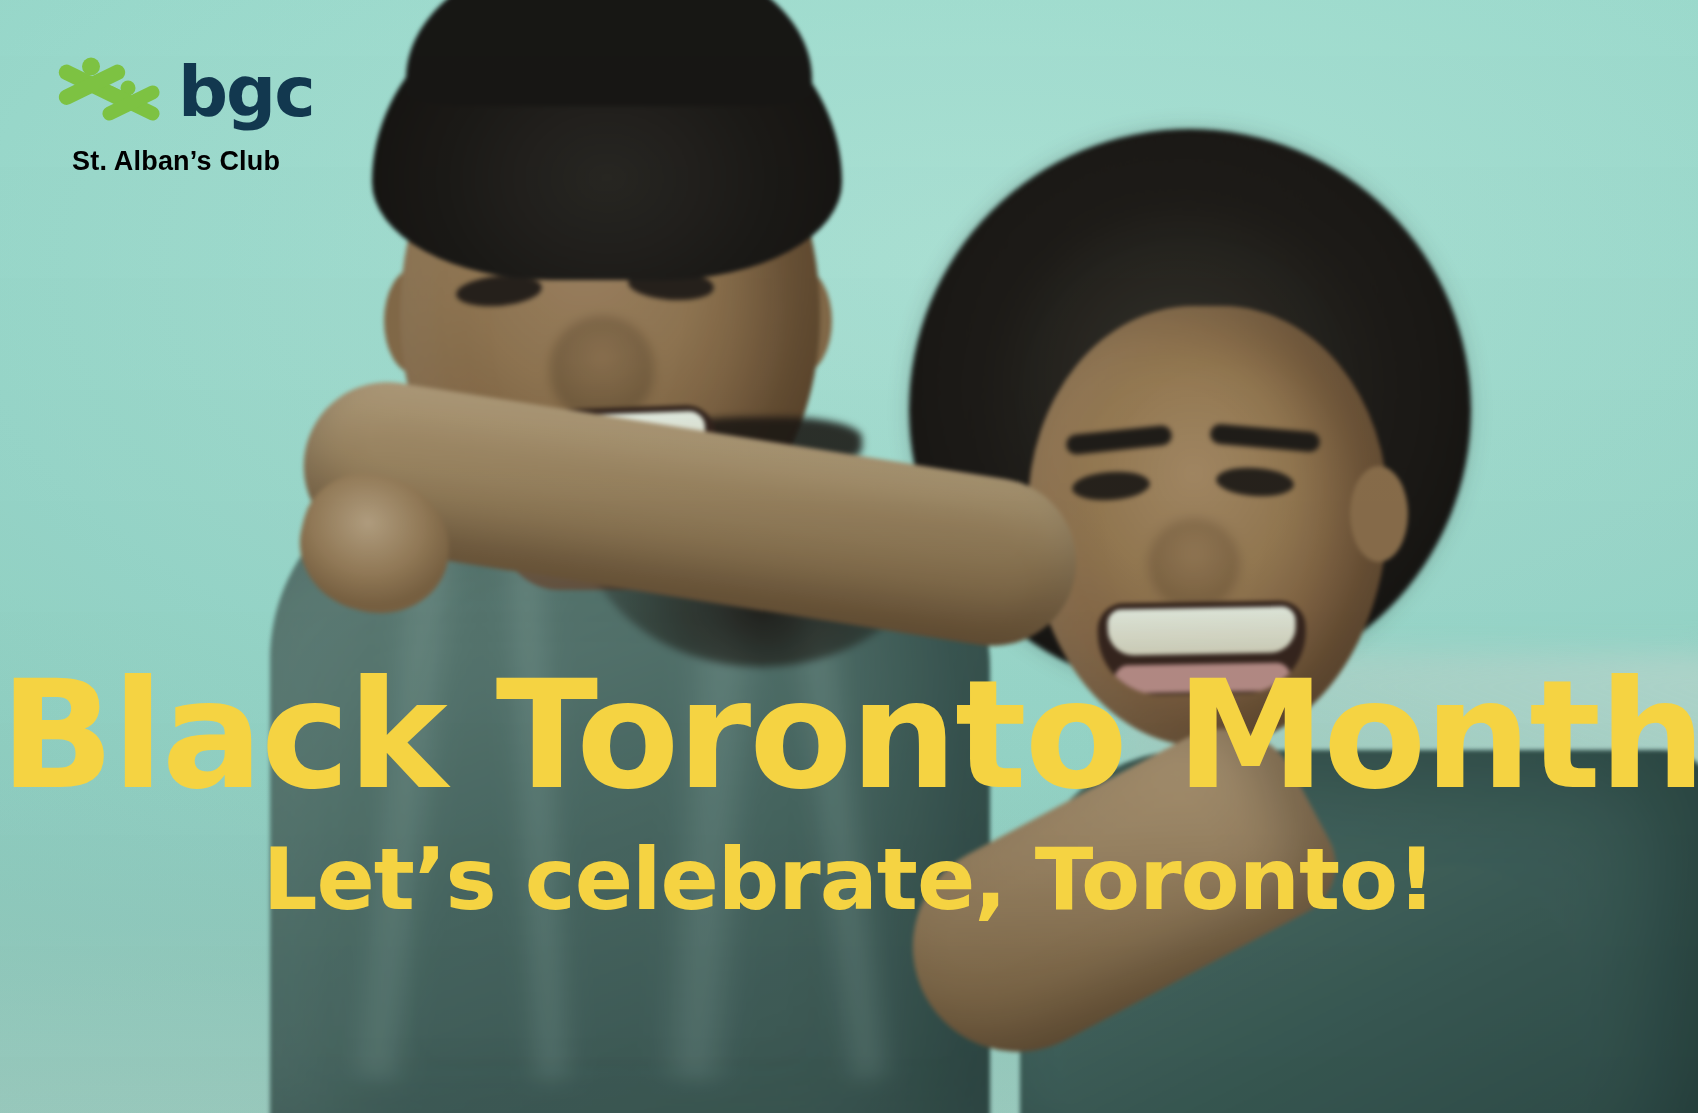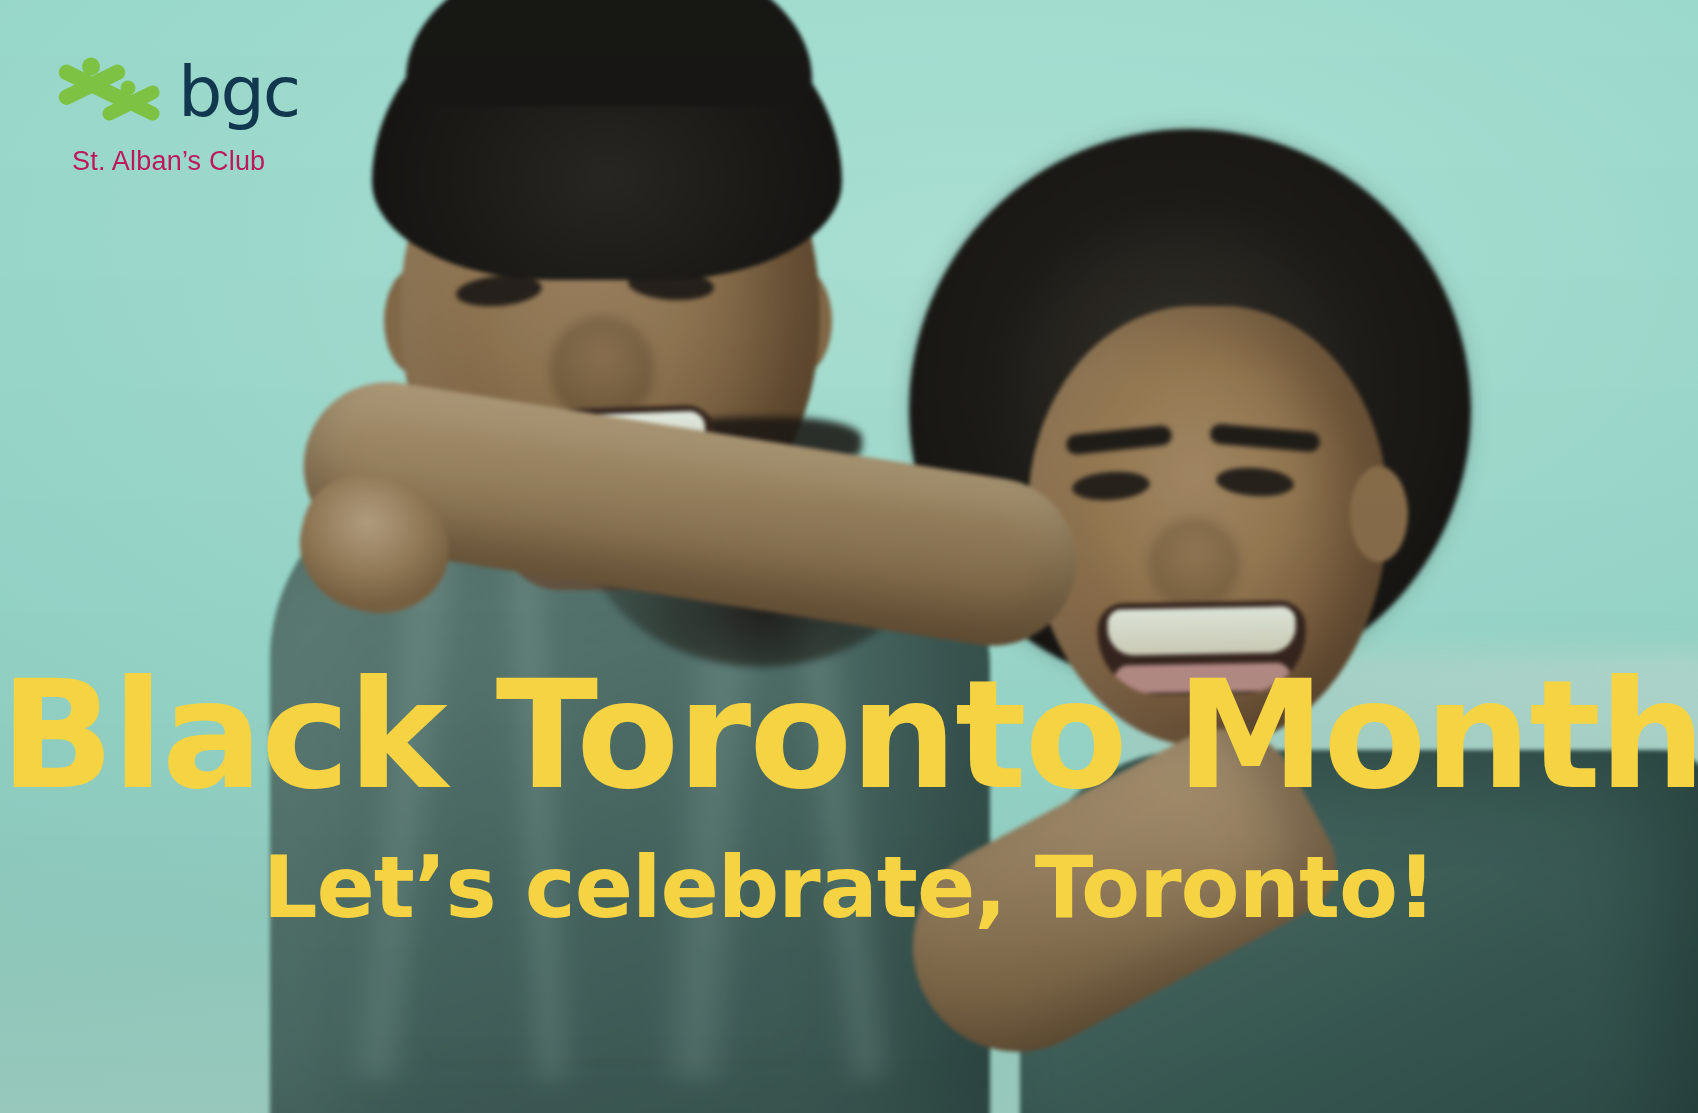--- a/index.html
+++ b/index.html
@@ -353,32 +353,32 @@
   }
   .logo-row {
     display: flex;
     align-items: center;
     gap: 16px;
     height: 80px;
   }
   .logo-mark { width: 104px; height: 72px; display: block; }
   .logo-word {
     font-size: 70px;
-    font-weight: 400;
+    font-weight: 700;
     letter-spacing: -2px;
     color: #12384f;
     line-height: 1;
     font-family: "DejaVu Sans", sans-serif;
   }
   .logo-sub {
     margin-top: 14px;
     margin-left: 14px;
     font-size: 27px;
-    font-weight: 400;
-    color: #be185d;
+    font-weight: 700;
+    color: #000000;
     letter-spacing: 0.2px;
     font-family: "Liberation Sans", sans-serif;
   }
 
   
   .headline-block {
     position: absolute;
     left: 0;
     right: 0;
     top: 660px;
@@ -388,21 +388,21 @@
     margin: 0;
     color: #f5d342;
     font-size: 150px;
     line-height: 1.0;
     font-weight: 700;
     letter-spacing: -2px;
     font-family: "DejaVu Sans", sans-serif;
     white-space: nowrap;
   }
   .subhead {
-    margin: 34px 0 0 0;
+    margin: 26px 0 0 0;
     color: #f5d342;
     font-size: 86px;
     line-height: 1.0;
     font-weight: 700;
     letter-spacing: -1px;
     font-family: "DejaVu Sans", sans-serif;
     white-space: nowrap;
   }
 </style>
 </head>

